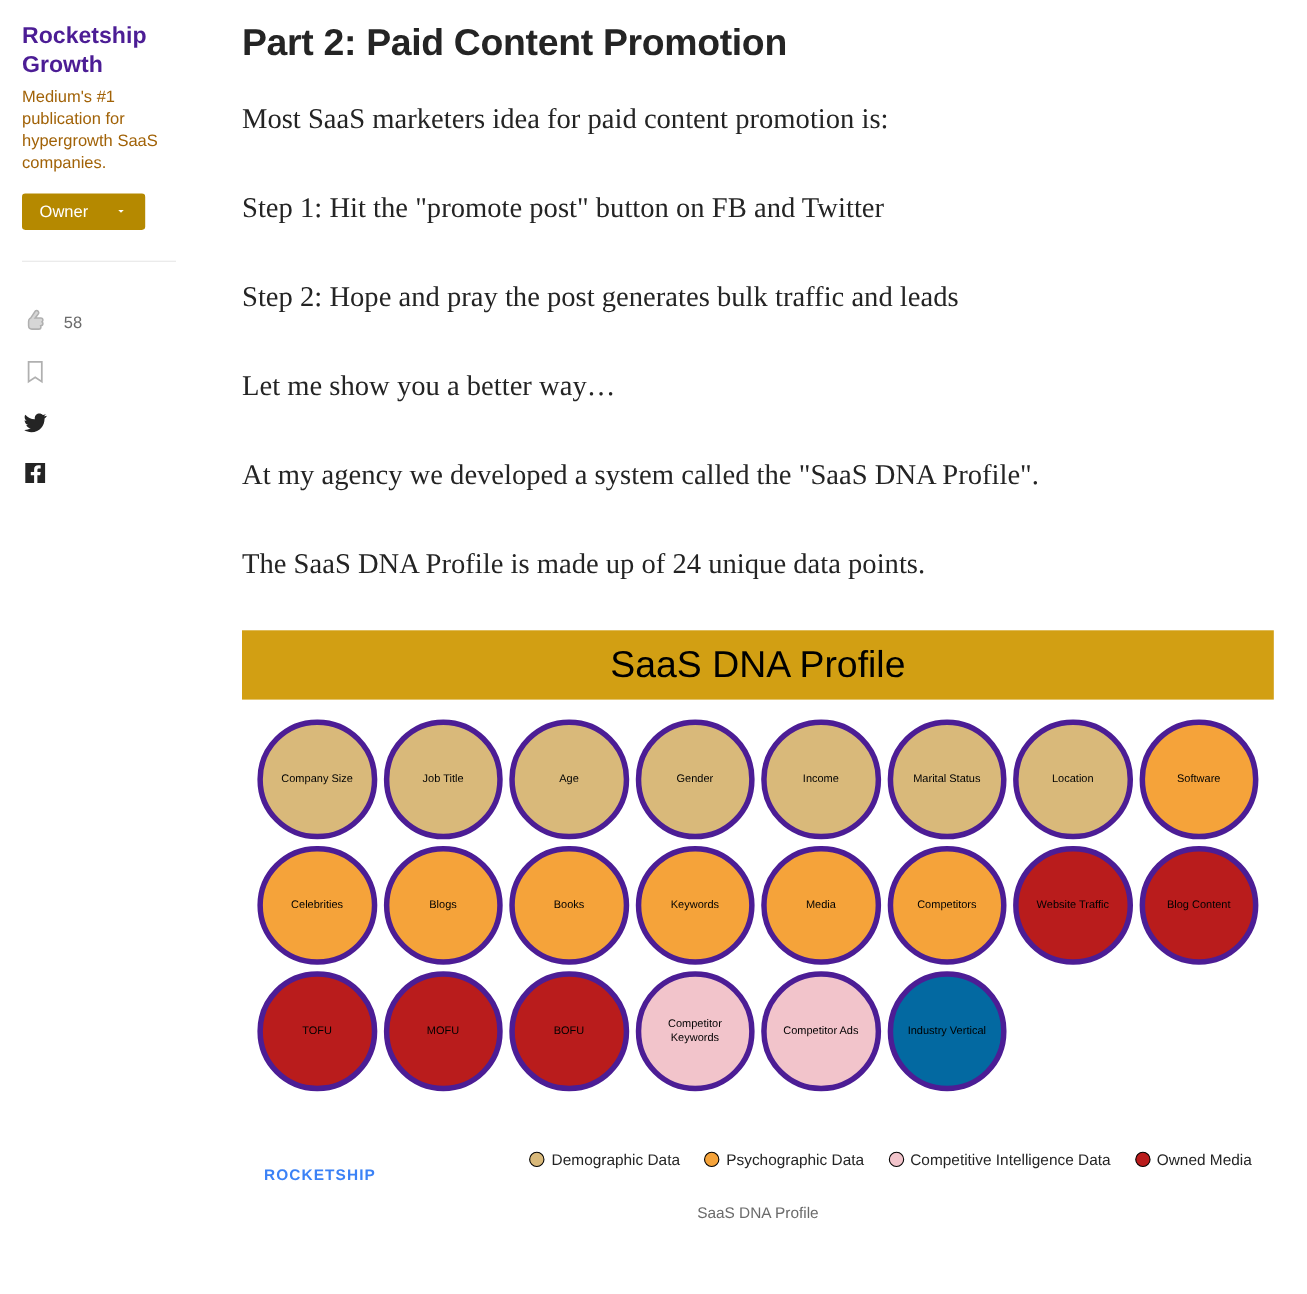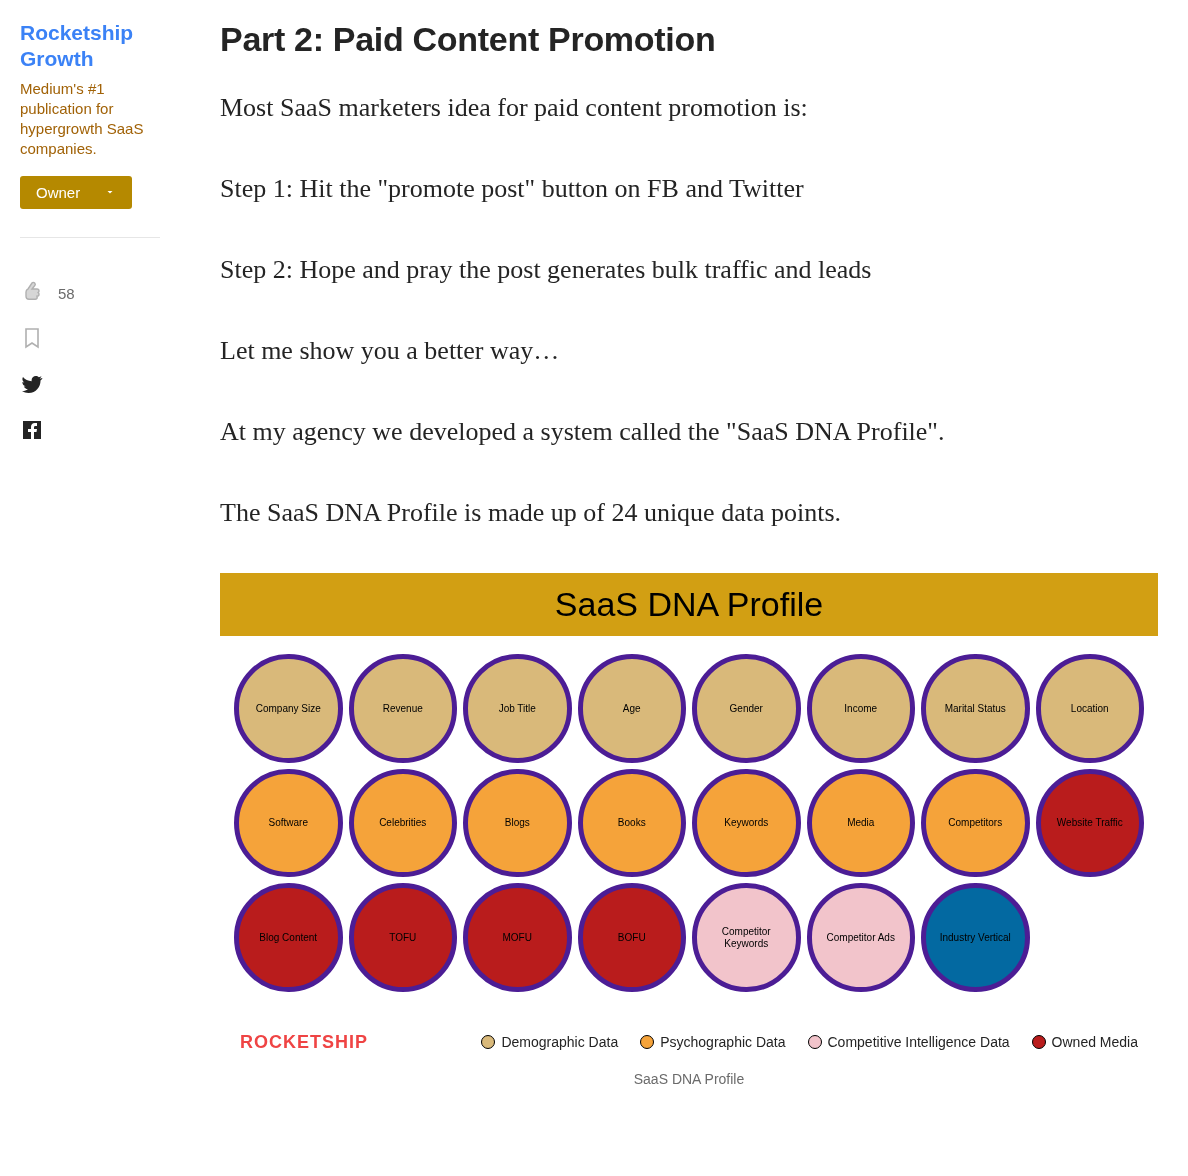--- a/index.html
+++ b/index.html
@@ -13,21 +13,21 @@
   }
   .sidebar {
     width: 160px;
     flex: 0 0 160px;
     padding-right: 20px;
   }
   .pub-title {
     font-size: 21px;
     font-weight: 700;
     line-height: 1.25;
-    color: #3b82f6;
+    color: #4c1d95;
     margin-bottom: 6px;
   }
   .pub-desc {
     font-size: 15px;
     line-height: 1.35;
     color: #a16207;
     margin-bottom: 16px;
   }
   .owner-btn {
     display: inline-flex;
@@ -121,23 +121,24 @@
     display: flex;
     align-items: center;
     gap: 22px;
     padding: 30px 20px 6px 20px;
     font-size: 14px;
     font-family: Arial, Helvetica, sans-serif;
   }
   .brand {
     font-weight: 800;
     letter-spacing: 1px;
-    font-size: 18px;
-    color: #ef4444;
+    font-size: 14px;
+    color: #3b82f6;
     margin-right: auto;
+    margin-top: 28px;
   }
   .legend-item {
     display: flex; align-items: center; gap: 6px;
   }
   .swatch {
     width: 14px; height: 14px; border-radius: 50%; border: 1px solid #000;
   }
   .caption {
     text-align: center;
     color: #6b6b6b;
@@ -191,21 +192,20 @@
   <p class="body">Step 1: Hit the "promote post" button on FB and Twitter</p>
   <p class="body">Step 2: Hope and pray the post generates bulk traffic and leads</p>
   <p class="body">Let me show you a better way…</p>
   <p class="body">At my agency we developed a system called the "SaaS DNA Profile".</p>
   <p class="body">The SaaS DNA Profile is made up of 24 unique data points.</p>
 
   <div class="figure">
     <div class="fig-header">SaaS DNA Profile</div>
     <div class="circle-grid" id="circle-grid">
         <div class="circle c-demo">Company Size</div>
-        <div class="circle c-demo">Revenue</div>
         <div class="circle c-demo">Job Title</div>
         <div class="circle c-demo">Age</div>
         <div class="circle c-demo">Gender</div>
         <div class="circle c-demo">Income</div>
         <div class="circle c-demo">Marital Status</div>
         <div class="circle c-demo">Location</div>
         <div class="circle c-psycho">Software</div>
         <div class="circle c-psycho">Celebrities</div>
         <div class="circle c-psycho">Blogs</div>
         <div class="circle c-psycho">Books</div>

